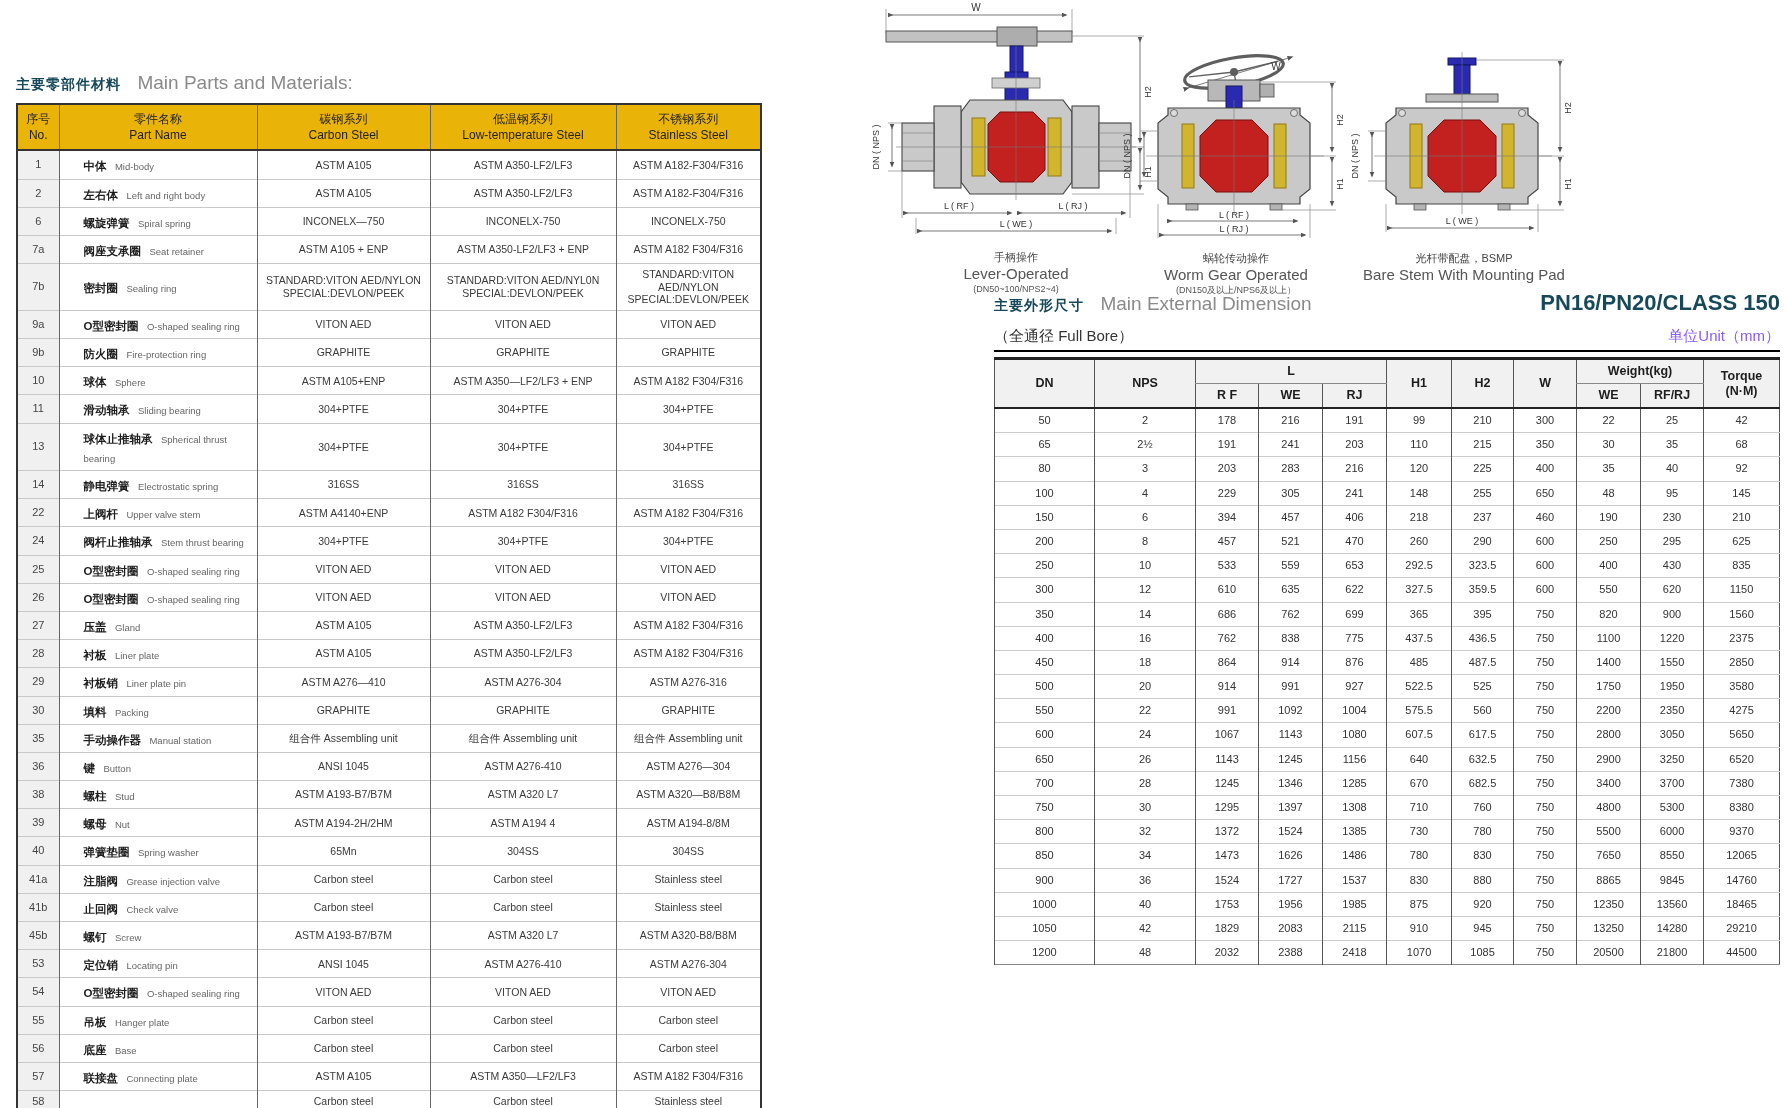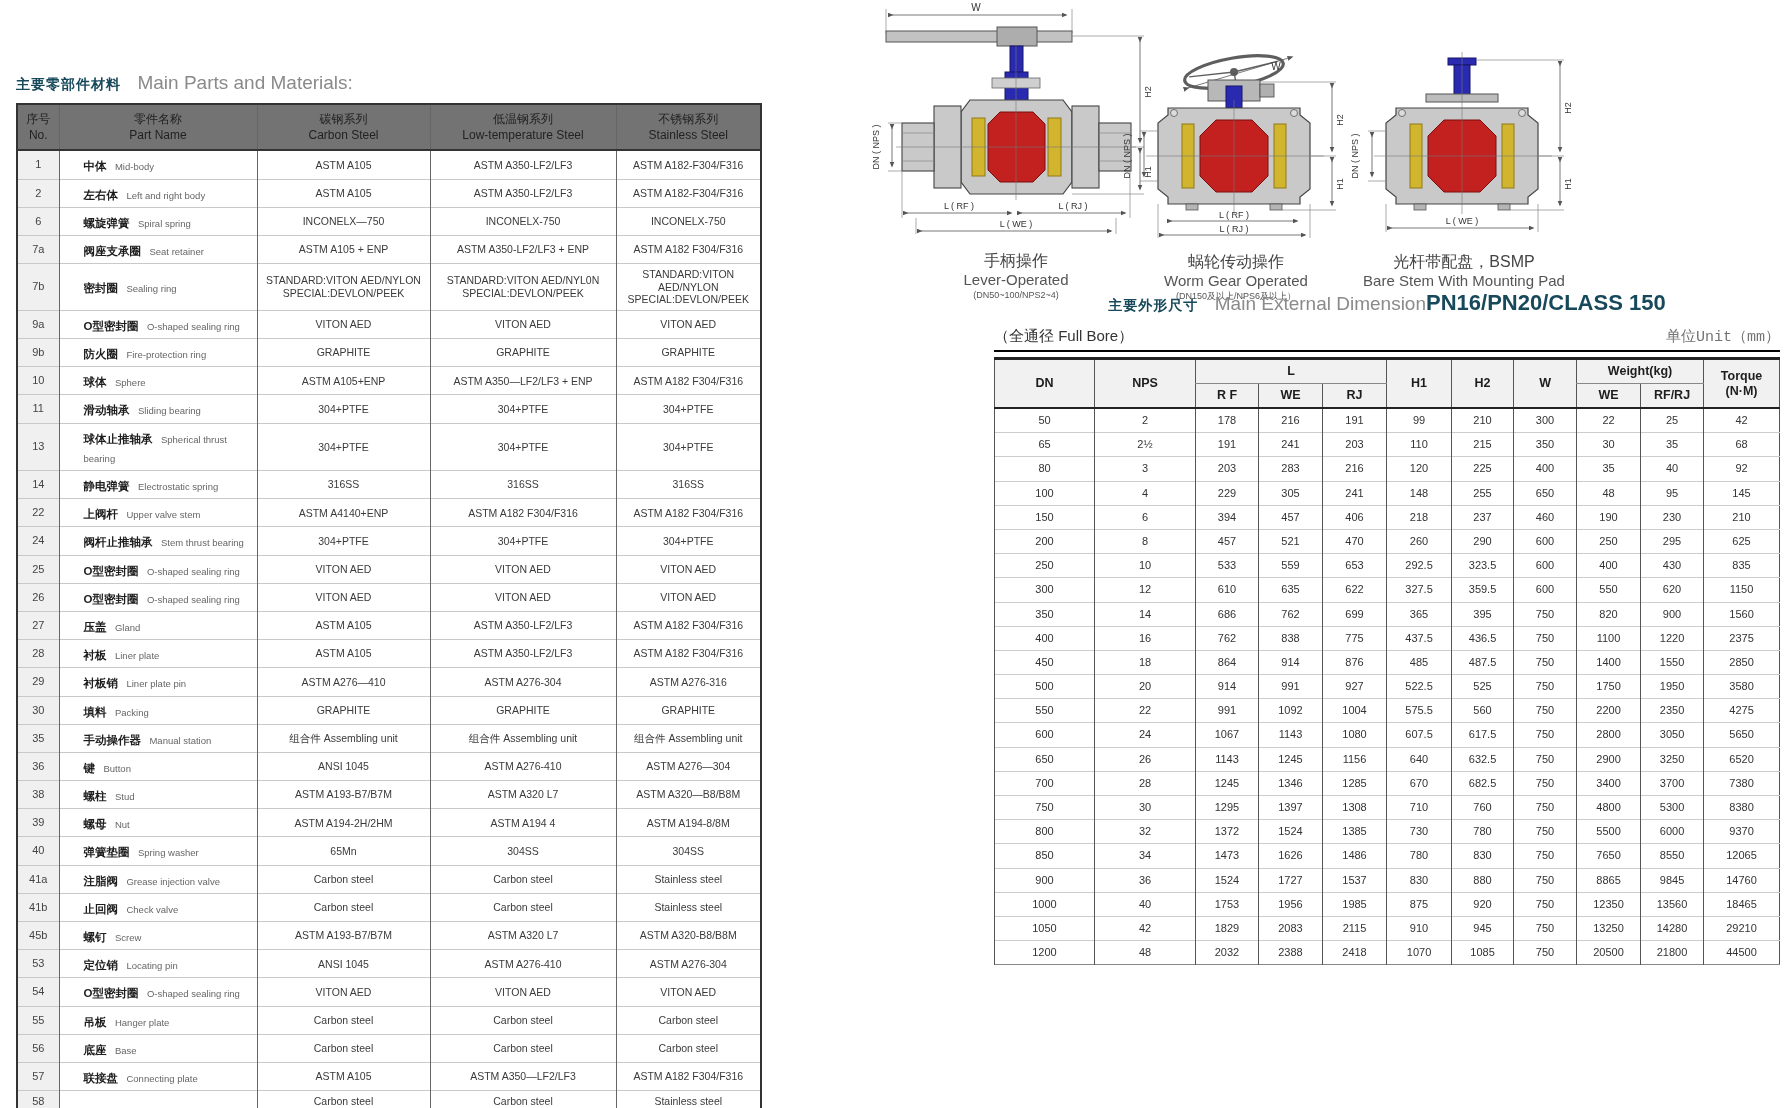--- a/index.html
+++ b/index.html
@@ -16,49 +16,49 @@
   .section-title .cn { font-size:14px; font-weight:bold; color:var(--accent); letter-spacing:1px; }
   .section-title .en { font-size:19px; color:#8a8a8a; margin-left:12px; }
 
   table { border-collapse:collapse; table-layout:fixed; }
   .parts-table { width:744px; border:2px solid #333; }
   .parts-table th, .parts-table td {
     border-left:1px solid #666; border-top:1px solid #c9c9c9;
     padding:4px 3px; text-align:center; vertical-align:middle; line-height:1.2;
   }
   .parts-table thead th {
-    background:#737373; border-bottom:2px solid #333; border-top:none;
+    background:#eab308; border-bottom:2px solid #333; border-top:none;
     font-weight:normal; font-size:12px; color:#222; line-height:1.35; padding:6px 2px;
   }
   .parts-table td.no-cell { background:#f0f0f0; font-size:11px; color:#444; }
   .parts-table td.name-cell { text-align:left; padding-left:24px; }
   .parts-table td.name-cell .cn { font-size:11.5px; font-weight:bold; color:#1d1d1d; }
   .parts-table td.name-cell .en { font-size:9.5px; color:#666; margin-left:4px; }
   .parts-table td.mat-cell { font-size:10.5px; color:#3a3a3a; white-space:pre-line; }
 
   
   .diagrams { position:absolute; left:866px; top:2px; width:920px; height:296px; }
   .diagram { position:absolute; text-align:center; }
   .diagram.d1 { left:0;   top:0;  width:300px; }
   .diagram.d2 { left:250px; top:34px; width:240px; }
   .diagram.d3 { left:478px; top:34px; width:240px; }
   .caption { line-height:1.25; margin-top:2px; }
-  .caption .cap-cn { font-size:16px; color:#444; }
+  .caption .cap-cn { font-size:11px; color:#444; }
   .caption .cap-en { font-size:15px; color:#555; }
   .caption .cap-note { font-size:9px; color:#555; }
   svg text { font-family:"Liberation Sans","DejaVu Sans",sans-serif; fill:#333; }
 
   
   .dim-section { position:absolute; left:994px; top:290px; width:786px; }
-  .dim-title-row { display:flex; justify-content:center; align-items:baseline; }
+  .dim-title-row { display:flex; justify-content:space-between; align-items:baseline; }
   .dim-title-row .right { font-size:22px; font-weight:bold; color:var(--accent); }
   .dim-subline { display:flex; justify-content:space-between; align-items:baseline;
     margin-top:3px; padding-bottom:4px; border-bottom:2px solid #000000; }
   .dim-subline .bore { font-size:15px; color:#333; }
-  .dim-subline .unit { font-size:15px; color:#737373;font-family:Liberation Mono, monospace; }
+  .dim-subline .unit { font-size:15px; color:#8b5cf6; }
 
   .dim-table { width:786px; margin-top:5px; border-left:1px solid #555; border-right:1px solid #555; }
   .dim-table th, .dim-table td {
     border-left:1px solid #555; padding:5px 2px; text-align:center; vertical-align:middle; line-height:1.2;
   }
   .dim-table thead th {
     background:#f1f1f1; font-weight:600; font-size:12.5px; color:#1d1d1d; padding:4px 2px;
   }
   .dim-table thead tr:first-child th { border-top:3px solid #222; }
   .dim-table thead tr:last-child th, .dim-table thead th[rowspan]

